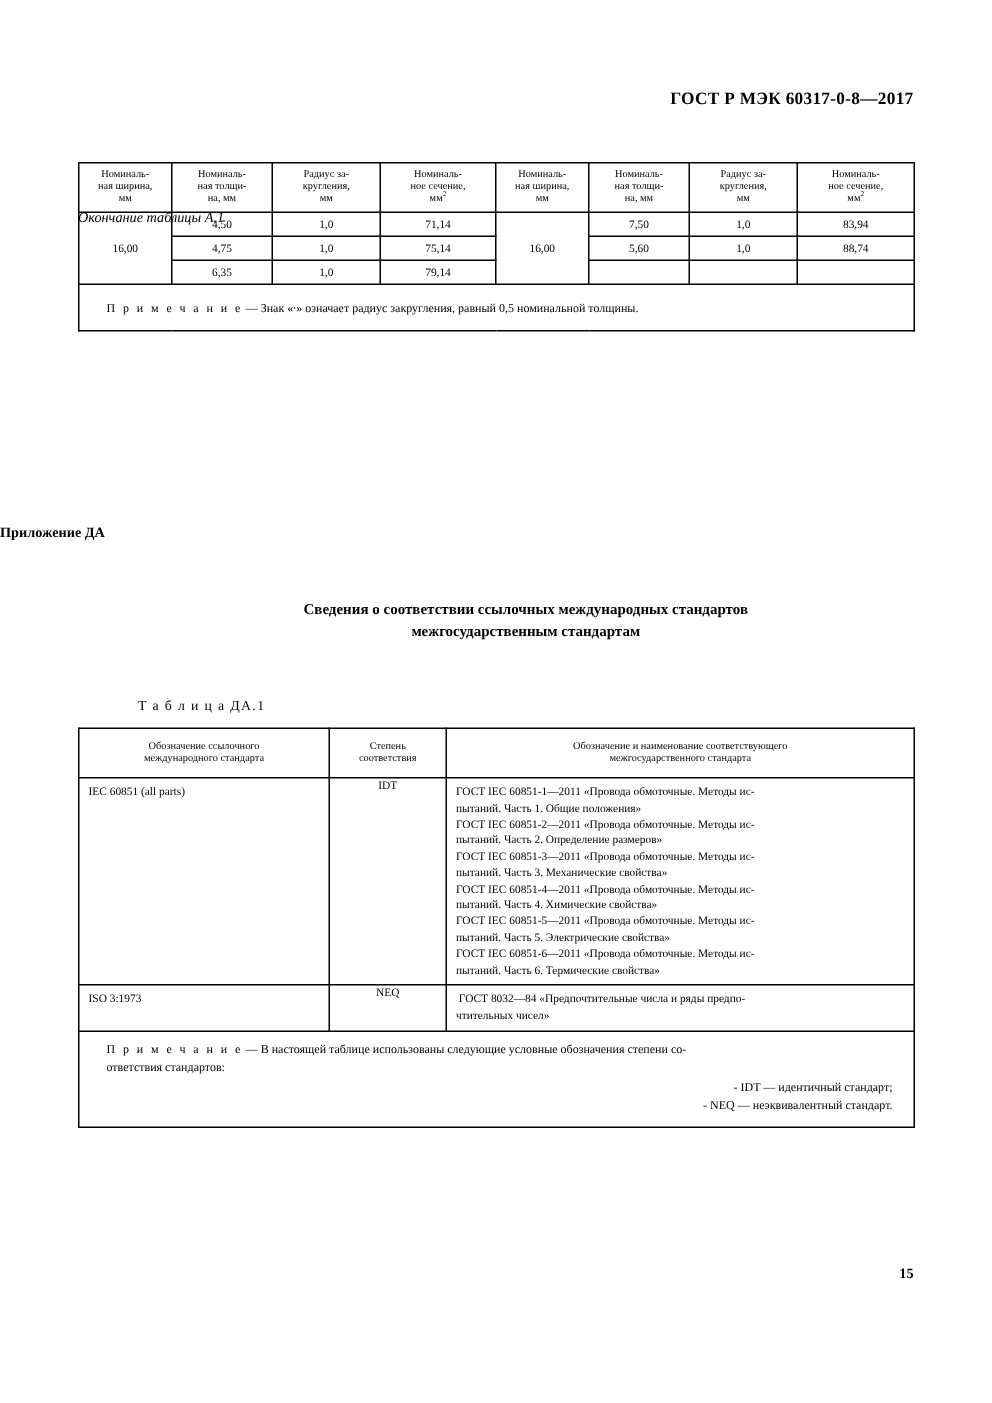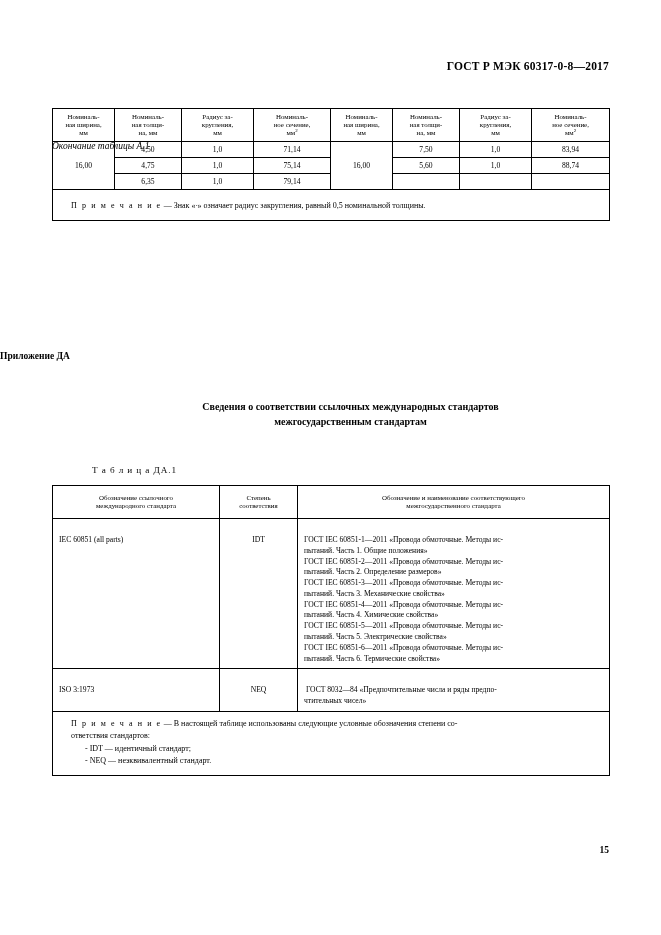--- a/index.html
+++ b/index.html
@@ -123,39 +123,40 @@
   }
   #table-da1 td.hdr {
     height: 28px;
     line-height: 1.2;
     font-size: 6.9px;
     padding: 2px 4px;
   }
   #table-da1 td.cell-left {
     text-align: left;
     vertical-align: top;
-    padding: 16px 5px 4px 6px;
+    padding: 4px 5px 4px 6px;
     font-size: 7.6px;
     line-height: 1.42;
   }
   #table-da1 td.cell-center {
     text-align: center;
     vertical-align: top;
-    padding: 16px 3px;
+    padding: 0 3px;
     font-size: 7.6px;
   }
   #table-da1 td.note {
     text-align: left;
     font-size: 8px;
     line-height: 1.55;
     padding: 6px 14px 7px 18px;
   }
   .note-ind {
     display: block;
     padding-left: 14px;
+    text-align: right;
   }
   .pageno {
     position: absolute;
     right: 52px;
     top: 845px;
     font-size: 9.5px;
     font-weight: bold;
     text-align: center;
   }
   sup {

